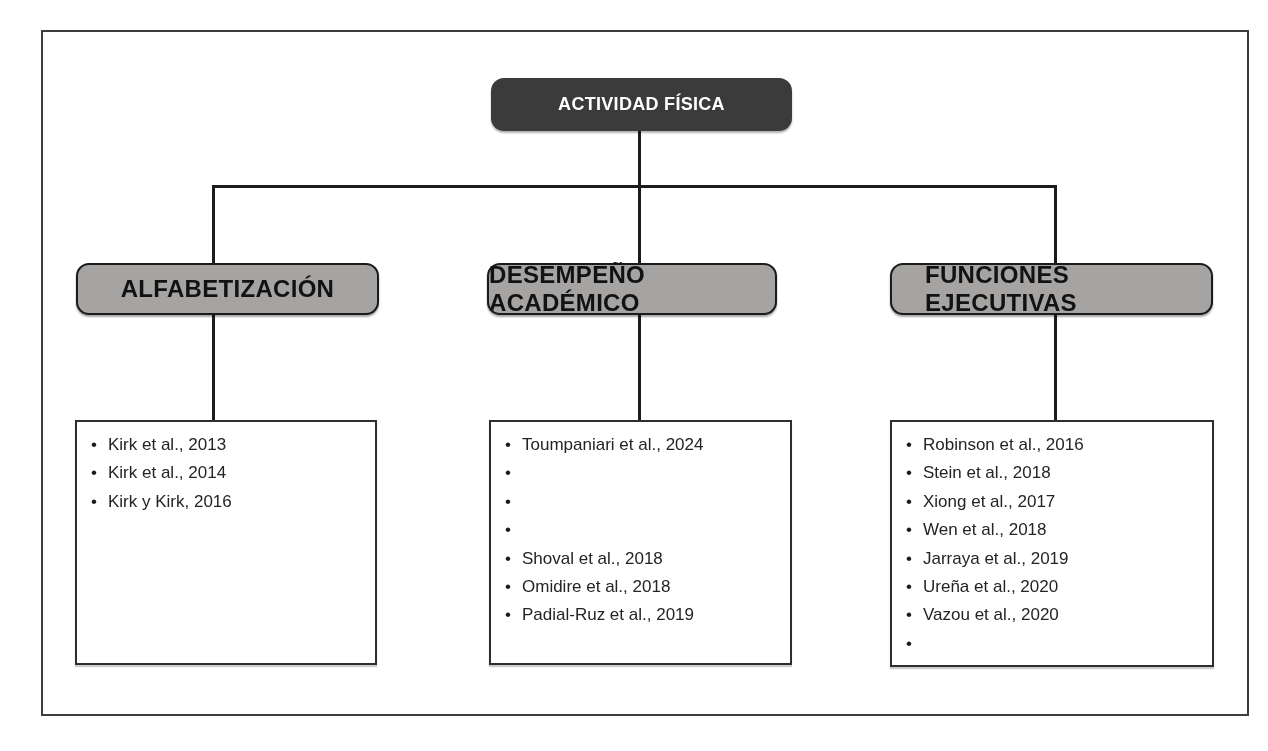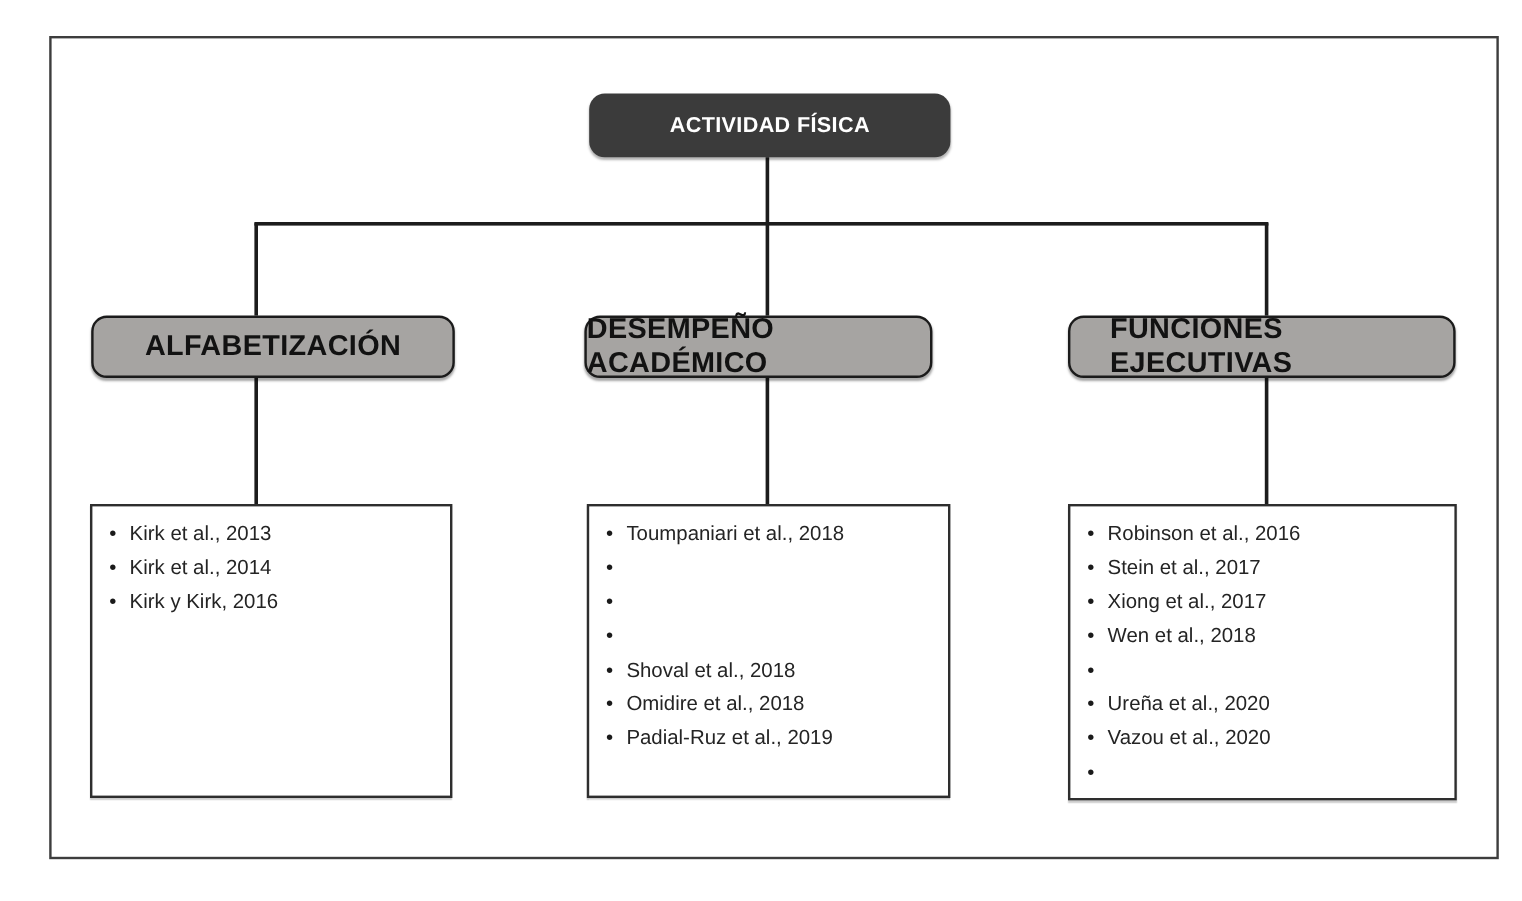--- a/index.html
+++ b/index.html
@@ -98,21 +98,21 @@
     </div>
     <div class="ref-item">
       <span class="bullet">•</span>
       <span>Kirk y Kirk, 2016</span>
     </div>
   </div>
 
   <div class="list-box list-1">
     <div class="ref-item">
       <span class="bullet">•</span>
-      <span>Toumpaniari et al., 2018</span>
+      <span>Toumpaniari et al., 2024</span>
     </div>
     <div class="ref-item">
       <span class="bullet">•</span>
     </div>
     <div class="ref-item">
       <span class="bullet">•</span>
     </div>
     <div class="ref-item">
       <span class="bullet">•</span>
     </div>
@@ -130,32 +130,33 @@
     </div>
   </div>
 
   <div class="list-box list-2">
     <div class="ref-item">
       <span class="bullet">•</span>
       <span>Robinson et al., 2016</span>
     </div>
     <div class="ref-item">
       <span class="bullet">•</span>
-      <span>Stein et al., 2017</span>
+      <span>Stein et al., 2018</span>
     </div>
     <div class="ref-item">
       <span class="bullet">•</span>
       <span>Xiong et al., 2017</span>
     </div>
     <div class="ref-item">
       <span class="bullet">•</span>
       <span>Wen et al., 2018</span>
     </div>
     <div class="ref-item">
       <span class="bullet">•</span>
+      <span>Jarraya et al., 2019</span>
     </div>
     <div class="ref-item">
       <span class="bullet">•</span>
       <span>Ureña et al., 2020</span>
     </div>
     <div class="ref-item">
       <span class="bullet">•</span>
       <span>Vazou et al., 2020</span>
     </div>
     <div class="ref-item">

